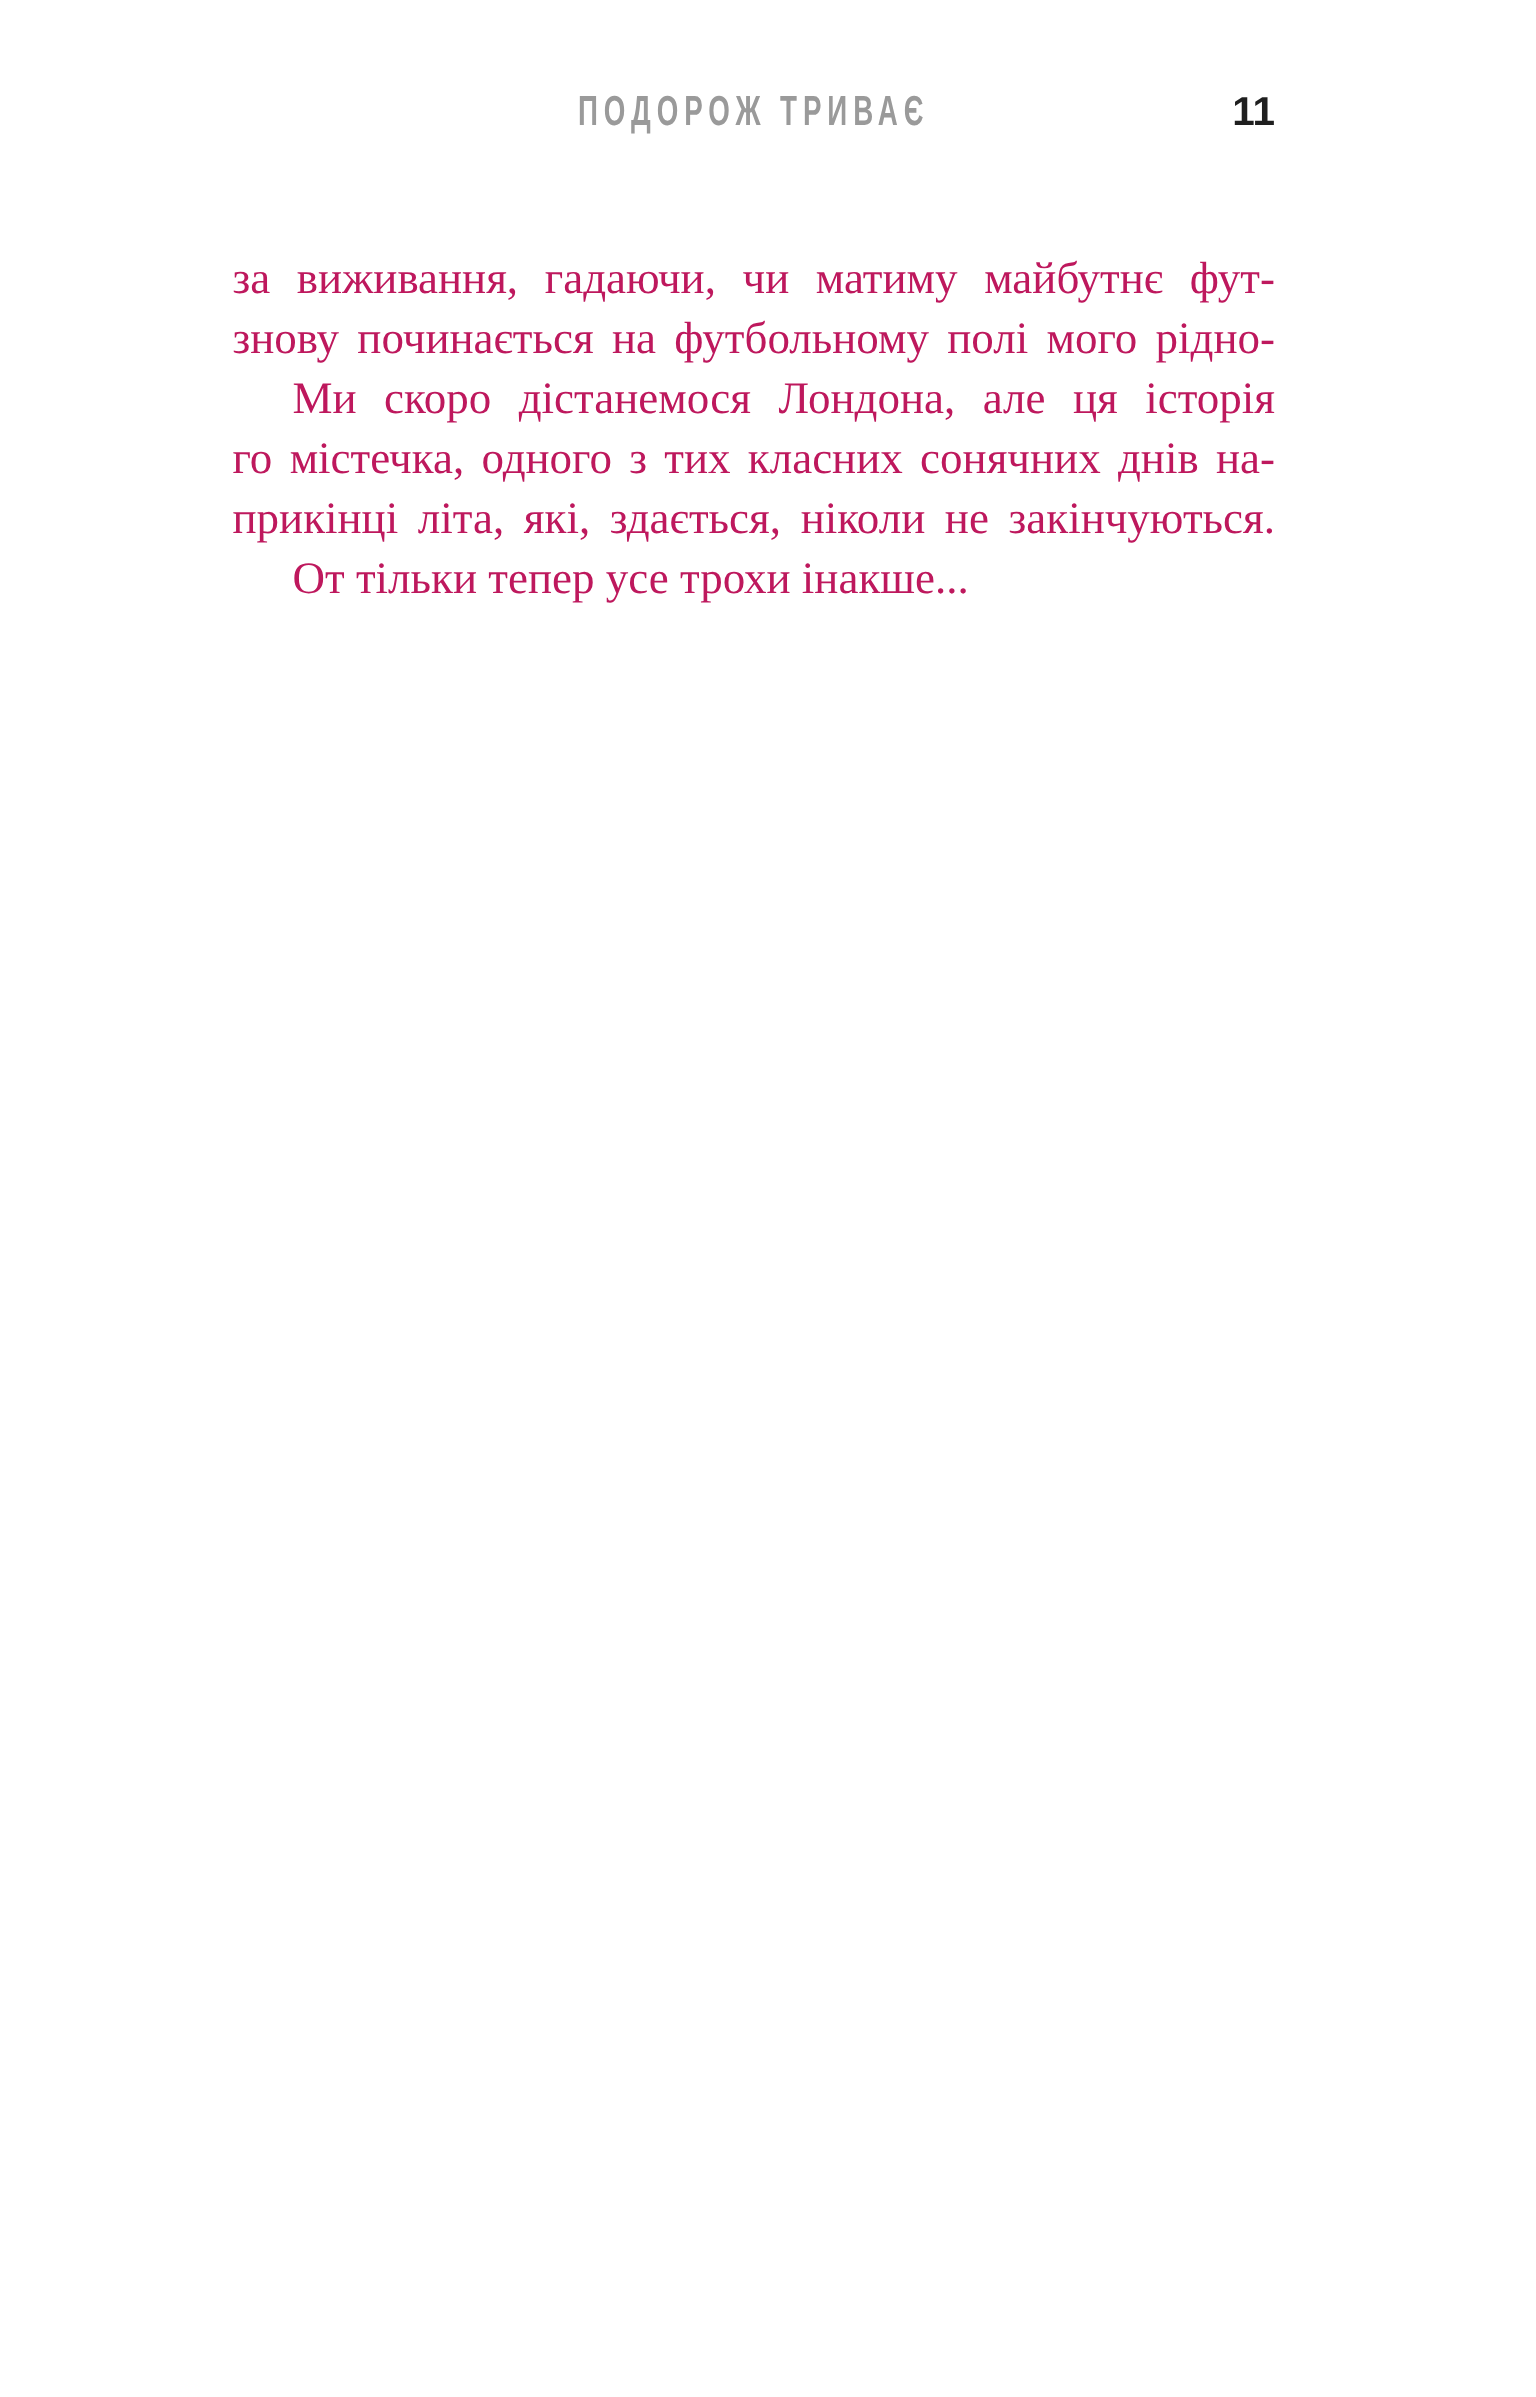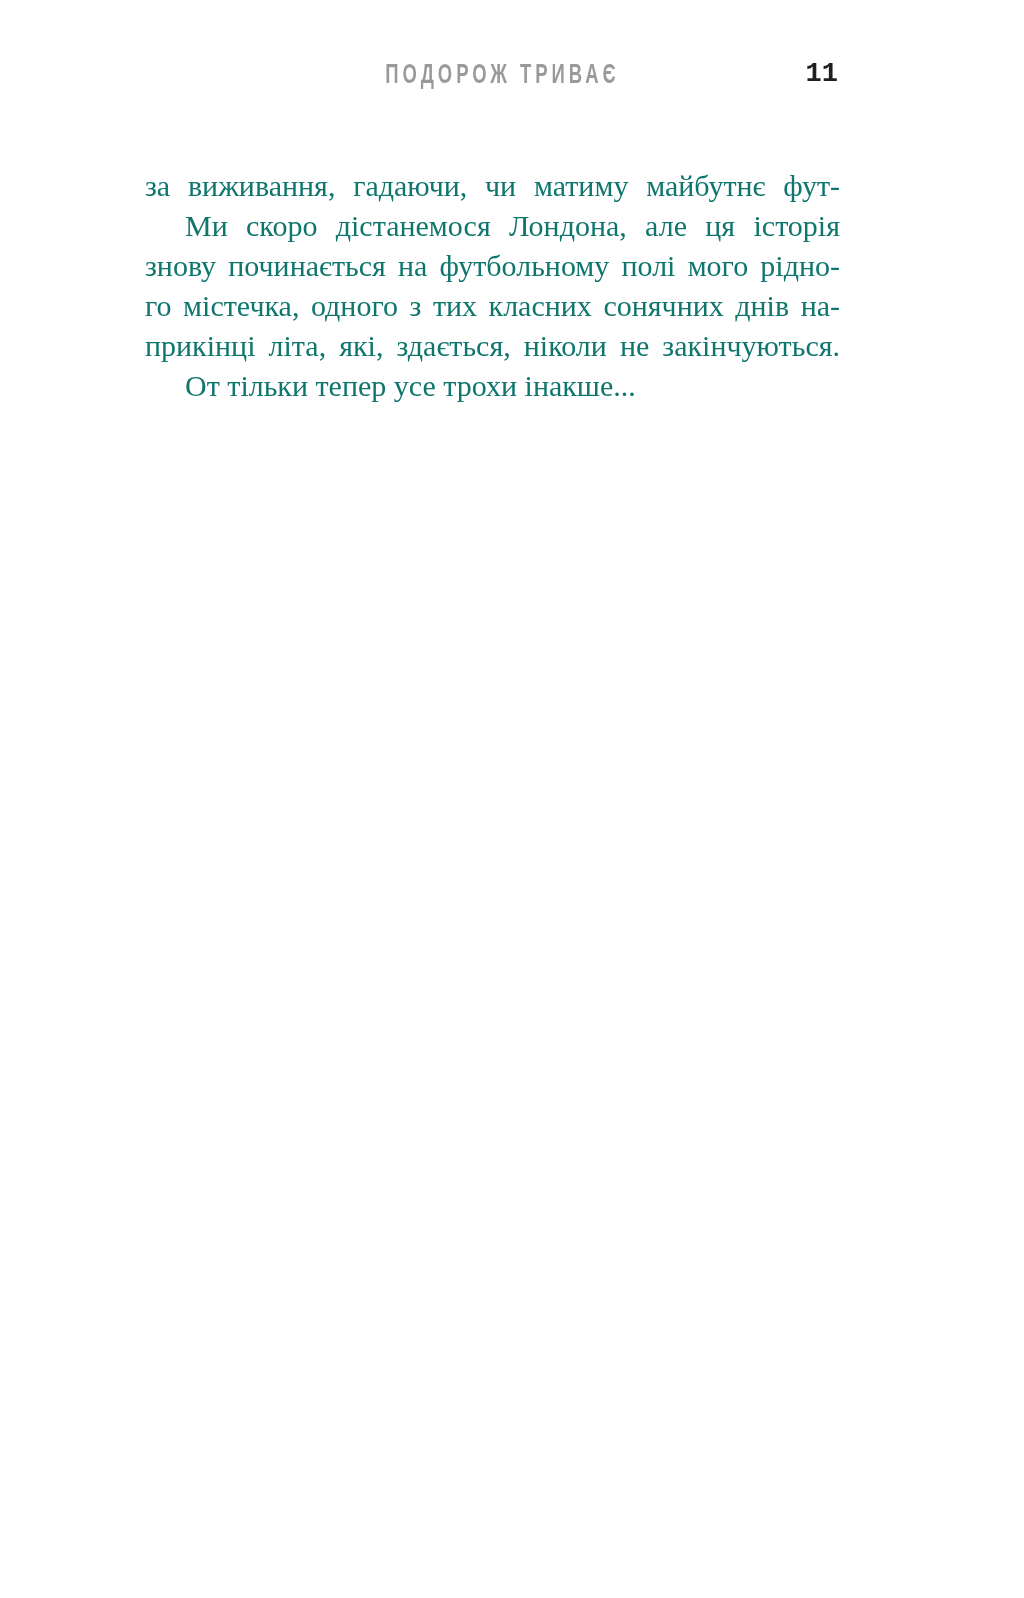--- a/index.html
+++ b/index.html
@@ -32,38 +32,38 @@
     font-family: "Liberation Sans", sans-serif;
     font-weight: 700;
     font-size: 28px;
     letter-spacing: 6px;
     color: #9a9a9a;
     transform: scaleX(0.66);
     transform-origin: center;
   }
   .page-number {
     position: absolute;
-    right: 12px;
+    right: 0;
     top: 0;
     height: 40px;
     line-height: 40px;
-    font-family: Liberation Mono, monospace;
+    font-family: Liberation Sans, sans-serif;
     font-weight: 700;
     font-size: 27px;
     color: #1f1f1f;
   }
   
   .body-text {
     position: absolute;
-    left: 145px;
+    left: 155px;
     top: 166px;
     width: 695px;
     font-size: 30px;
     line-height: 40px;
-    color: #0f766e;
+    color: #be185d;
   }
   .line {
     text-align: left;
   }
   .line.justify {
     text-align: justify;
     text-align-last: justify;
   }
   .line.indent {
     text-indent: 40px;
@@ -74,20 +74,20 @@
 
 <div class="page">
 
   <div class="running-head">
     <span class="running-title">ПОДОРОЖ ТРИВАЄ</span>
     <span class="page-number">11</span>
   </div>
 
   <div class="body-text">
     <div class="line justify">за виживання, гадаючи, чи матиму майбутнє фут-</div>
+    <div class="line justify">знову починається на футбольному полі мого рідно-</div>
     <div class="line justify indent">Ми скоро дістанемося Лондона, але ця історія</div>
-    <div class="line justify">знову починається на футбольному полі мого рідно-</div>
     <div class="line justify">го містечка, одного з тих класних сонячних днів на-</div>
     <div class="line justify">прикінці літа, які, здається, ніколи не закінчуються.</div>
     <div class="line indent">От тільки тепер усе трохи інакше...</div>
   </div>
 
 </div>
 
 </body></html>

